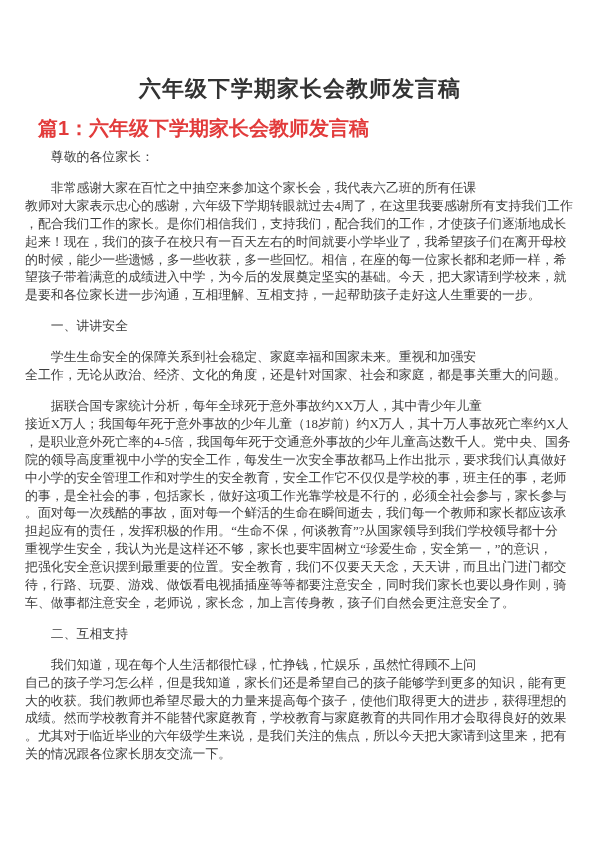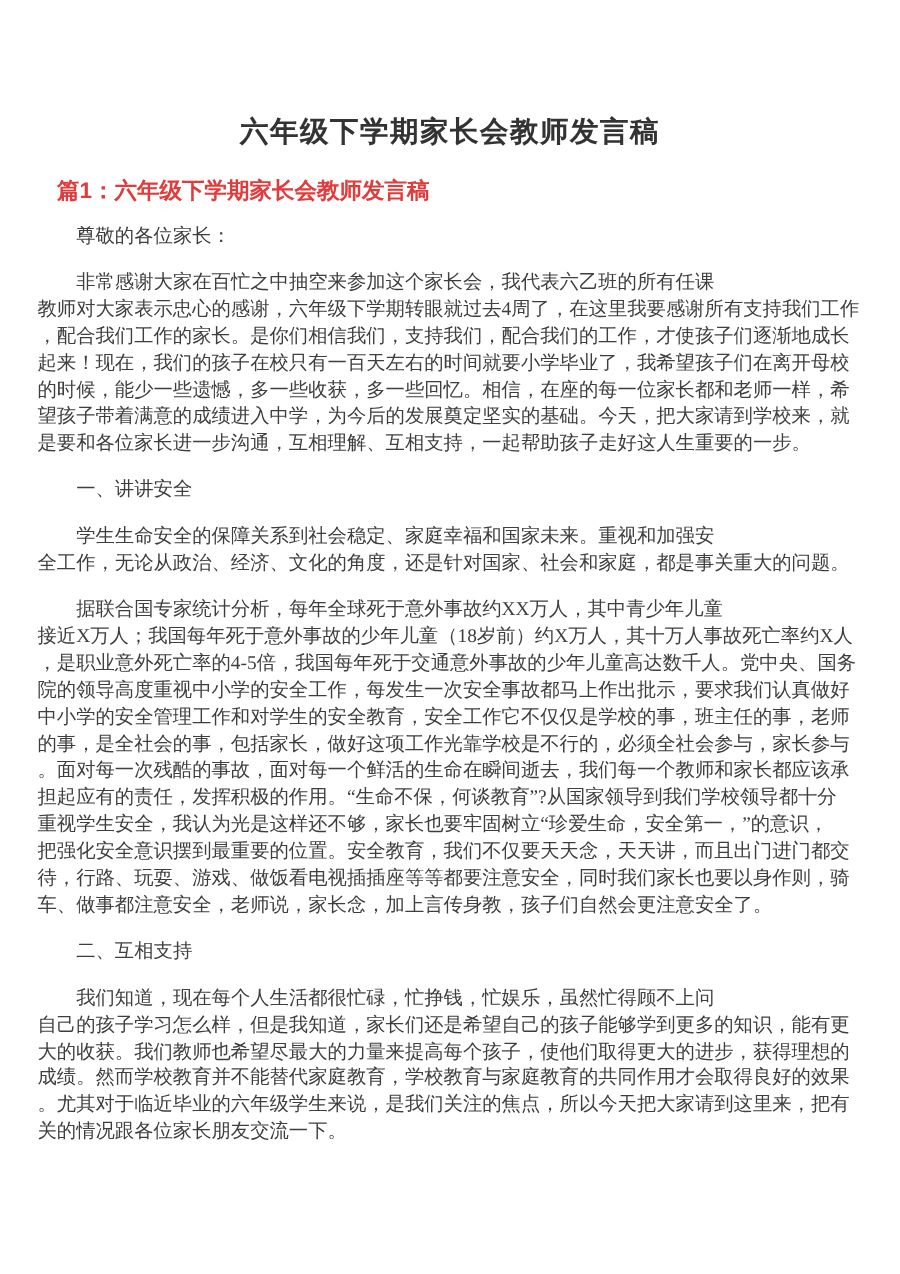--- a/index.html
+++ b/index.html
@@ -13,29 +13,29 @@
     height: 849px;
     box-sizing: border-box;
     margin: 0 auto;
     padding: 78px 25px 0 25px;
     background: #ffffff;
     overflow: hidden;
     font-family: "Liberation Sans", sans-serif;
   }
   .doc-title {
     margin: 0 0 20px 0;
-    font-size: 19px;
+    font-size: 22px;
     line-height: 22px;
     font-weight: bold;
     text-align: center;
     letter-spacing: 1px;
   }
   .article-heading {
     margin: 0 0 0 13px;
-    font-size: 15px;
+    font-size: 20px;
     line-height: 16px;
     font-weight: bold;
   }
   .article-body p {
     margin: 13px 0 0 0;
     font-size: 12.9px;
     line-height: 17.9px;
     text-indent: 2em;
     word-break: break-all;
     letter-spacing: 0;

